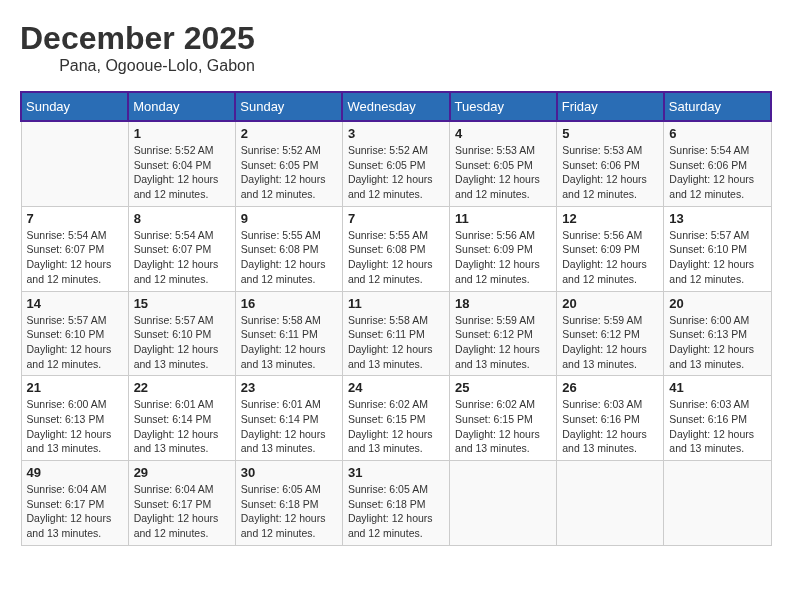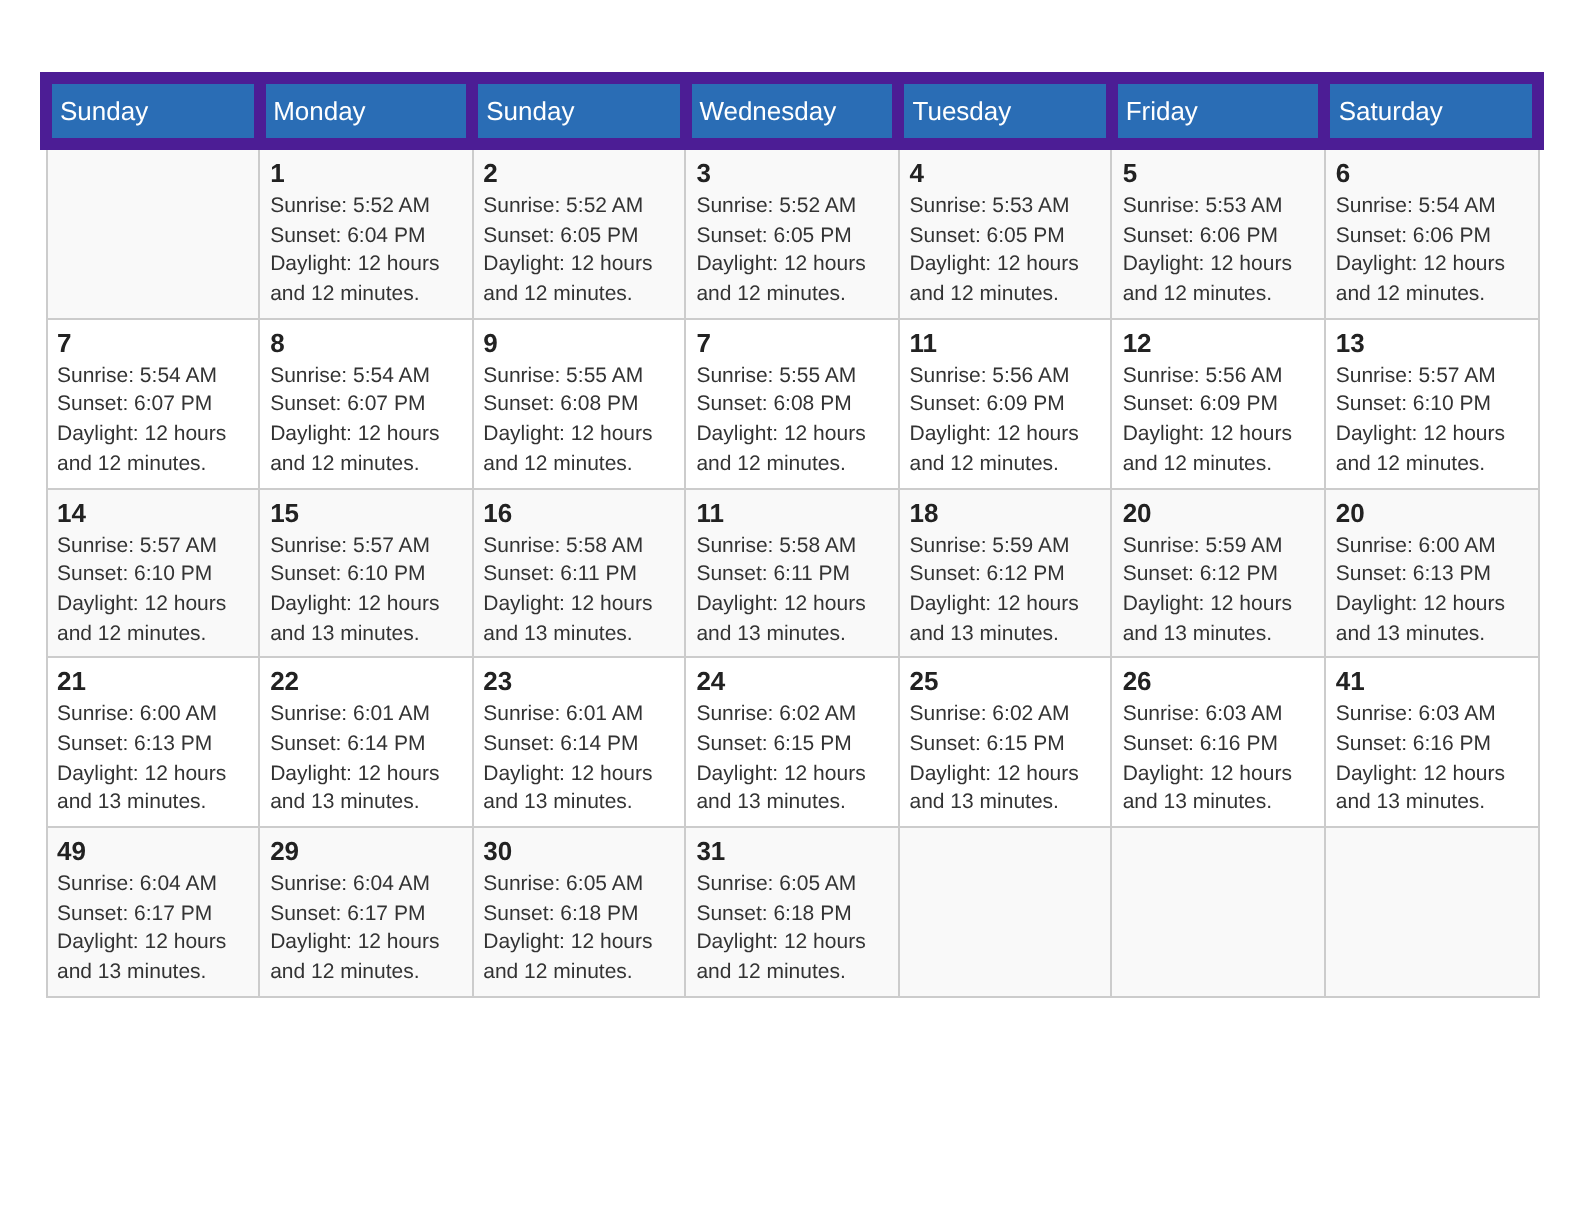--- a/index.html
+++ b/index.html
@@ -40,21 +40,21 @@
       border-collapse: collapse;
       font-size: 11px;
     }
     .calendar thead tr th {
       background-color: #2a6db5;
       color: #fff;
       padding: 6px 4px;
       text-align: left;
       font-size: 13px;
       font-weight: normal;
-      border: 6px solid #4c1d95;
+      border: 2px solid #4c1d95;
     }
     .calendar tbody tr td {
       border: 1px solid #ccc;
       vertical-align: top;
       padding: 4px 5px;
       width: calc(100% / 7);
       min-height: 80px;
       background: #fff;
     }
     .calendar tbody tr:nth-child(odd) td {
@@ -73,20 +73,24 @@
       line-height: 1.4;
     }
     .empty-cell {
       background: #f9f9f9 !important;
     }
   </style>
 </head>
 <body>
 
 <div class="header">
+  <div class="title-block">
+    <h1>December 2025</h1>
+    <h2>Pana, Ogooue-Lolo, Gabon</h2>
+  </div>
 </div>
 
 <table class="calendar">
   <thead>
     <tr id="days-header">
     <th>Sunday</th>
         <th>Monday</th>
         <th>Sunday</th>
         <th>Wednesday</th>
         <th>Tuesday</th>

